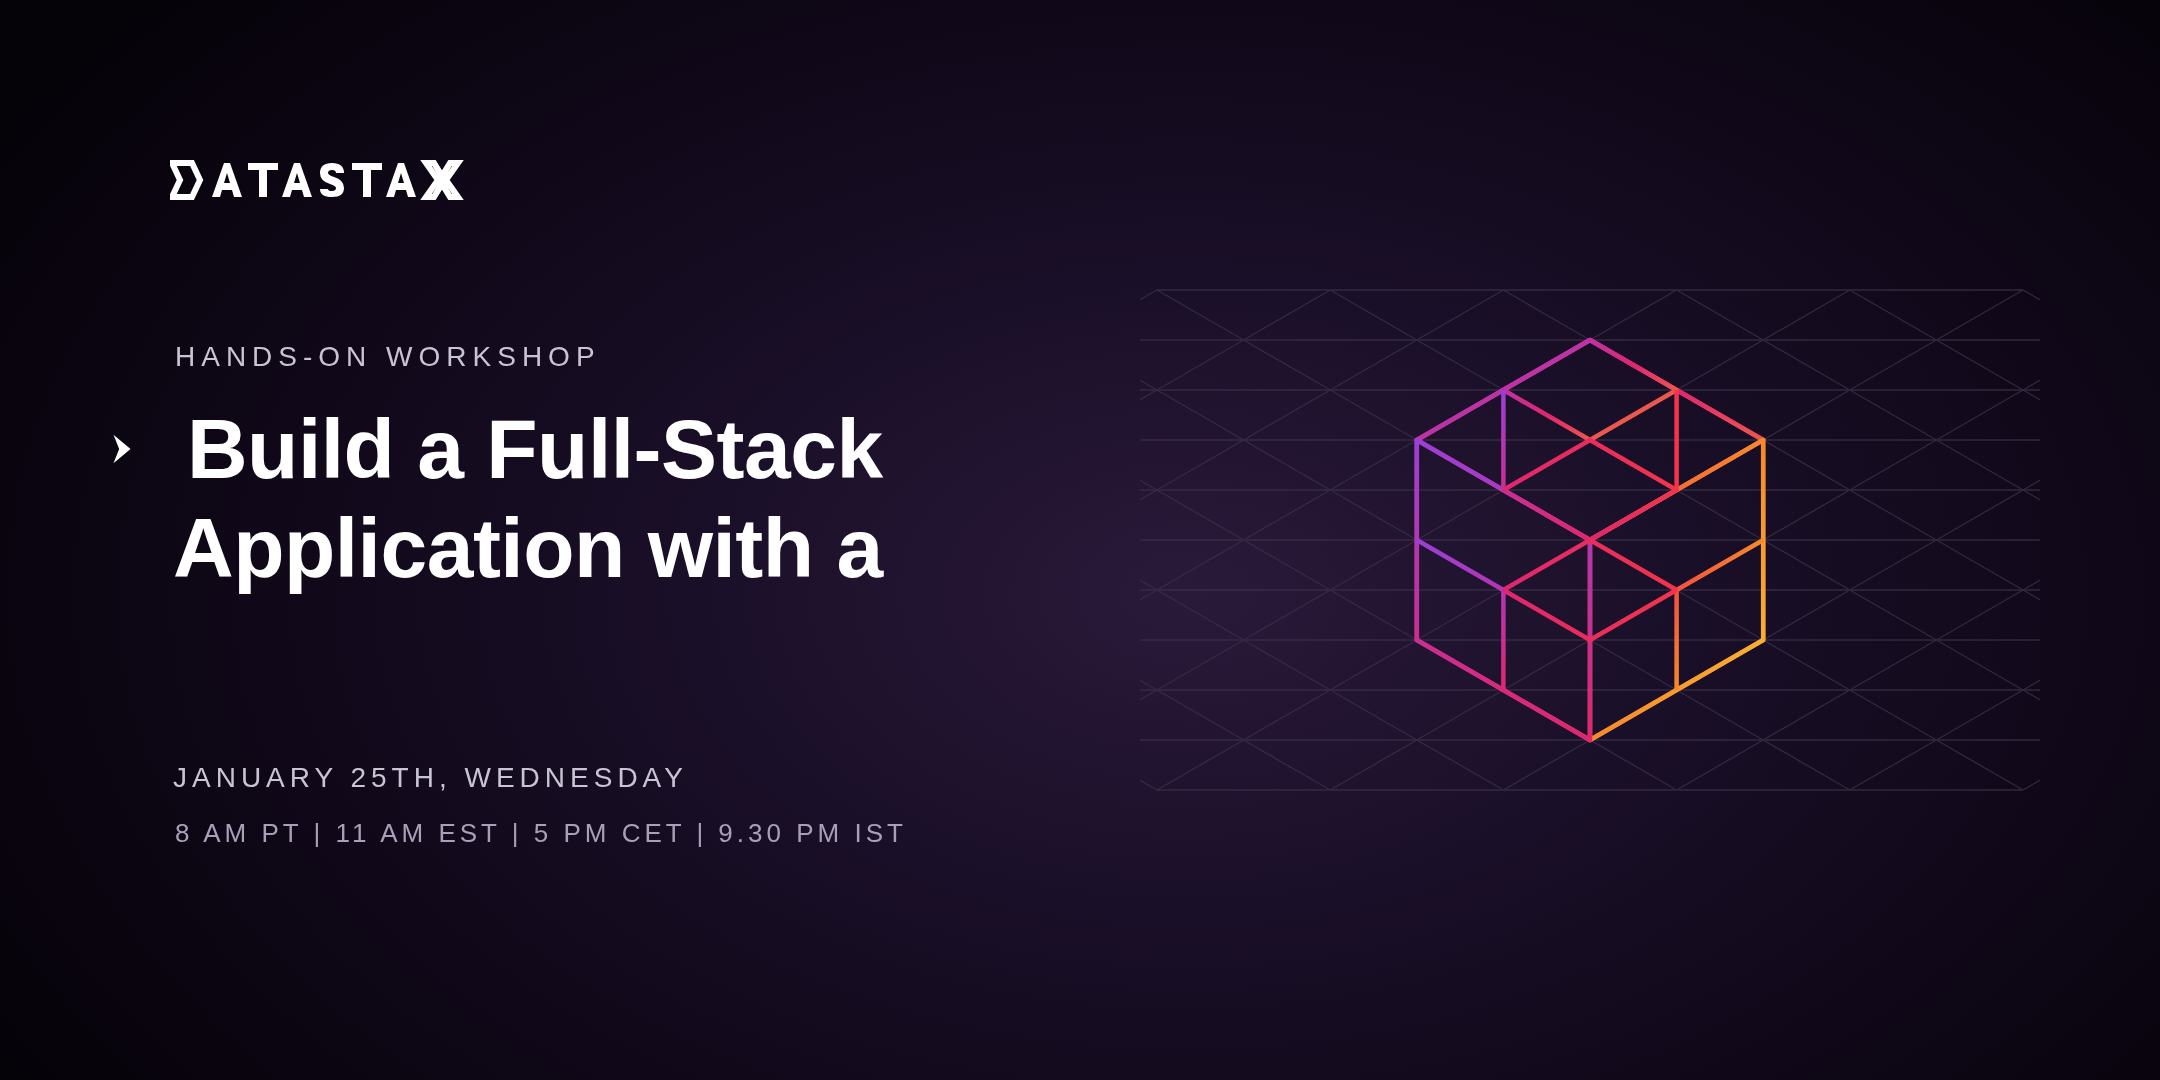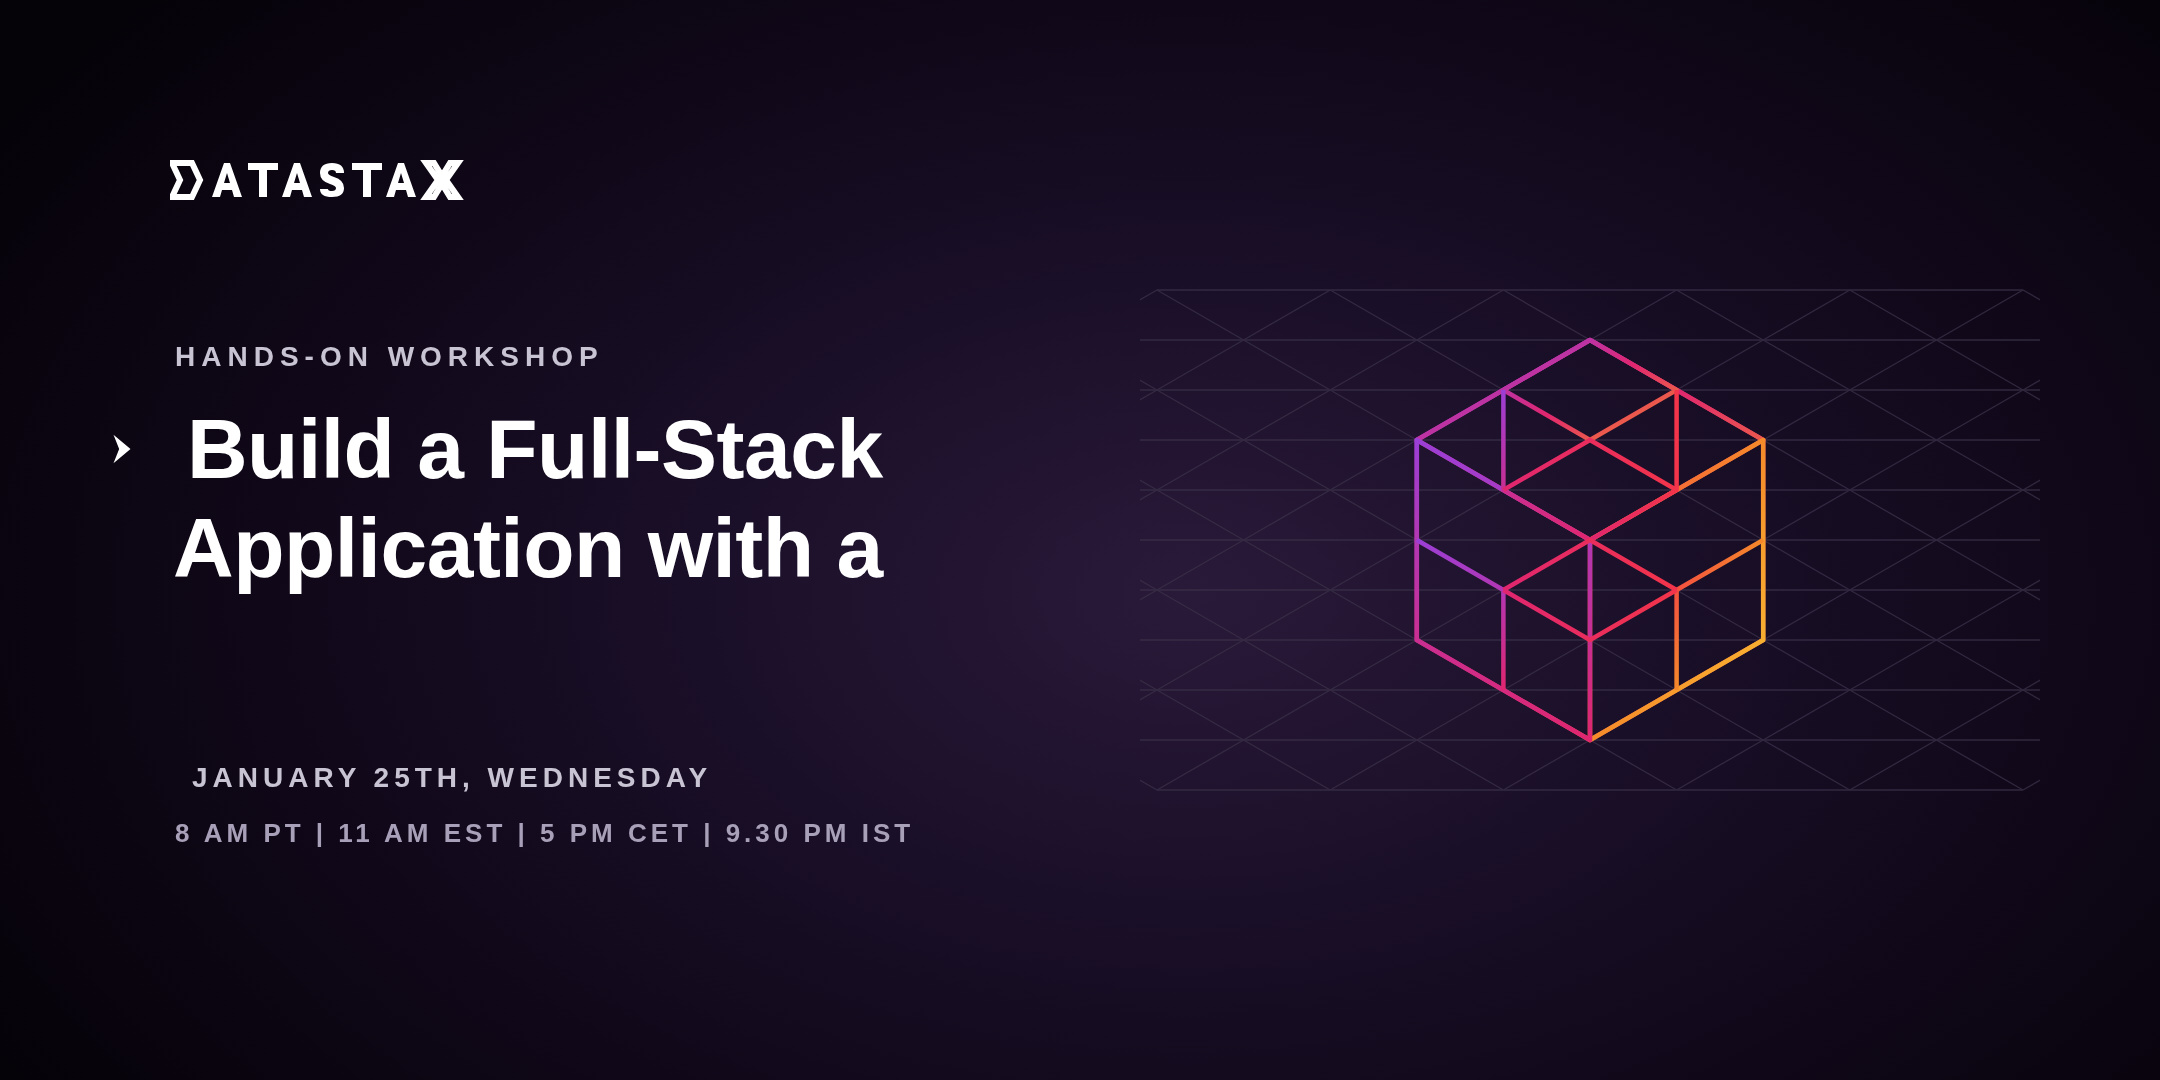--- a/index.html
+++ b/index.html
@@ -22,21 +22,21 @@
   display: flex;
   align-items: center;
 }
 .eyebrow {
   position: absolute;
   left: 175px;
   top: 341px;
   color: #c9c4d4;
   font-size: 28px;
   letter-spacing: 6px;
-  font-weight: 700;
+  font-weight: 400;
 }
 .title-wrap {
   position: absolute;
   left: 105px;
   top: 400px;
   display: flex;
   align-items: flex-start;
 }
 .chevron {
   width: 34px;
@@ -48,35 +48,35 @@
 .title {
   color: #fff;
   font-size: 84px;
   font-weight: 600;
   line-height: 1.18;
   letter-spacing: -0.5px;
   text-align: right;
 }
 .date {
   position: absolute;
-  left: 192px;
+  left: 173px;
   top: 762px;
   color: #c9c4d4;
   font-size: 28px;
   letter-spacing: 5px;
-  font-weight: 700;
+  font-weight: 400;
 }
 .times {
   position: absolute;
   left: 175px;
   top: 818px;
   color: #a8a0b8;
   font-size: 26px;
   letter-spacing: 4px;
-  font-weight: 700;
+  font-weight: 400;
 }
 .graphic {
   position: absolute;
   right: 120px;
   top: 50%;
   transform: translateY(-50%);
   width: 900px;
   height: 900px;
 }
 </style>

